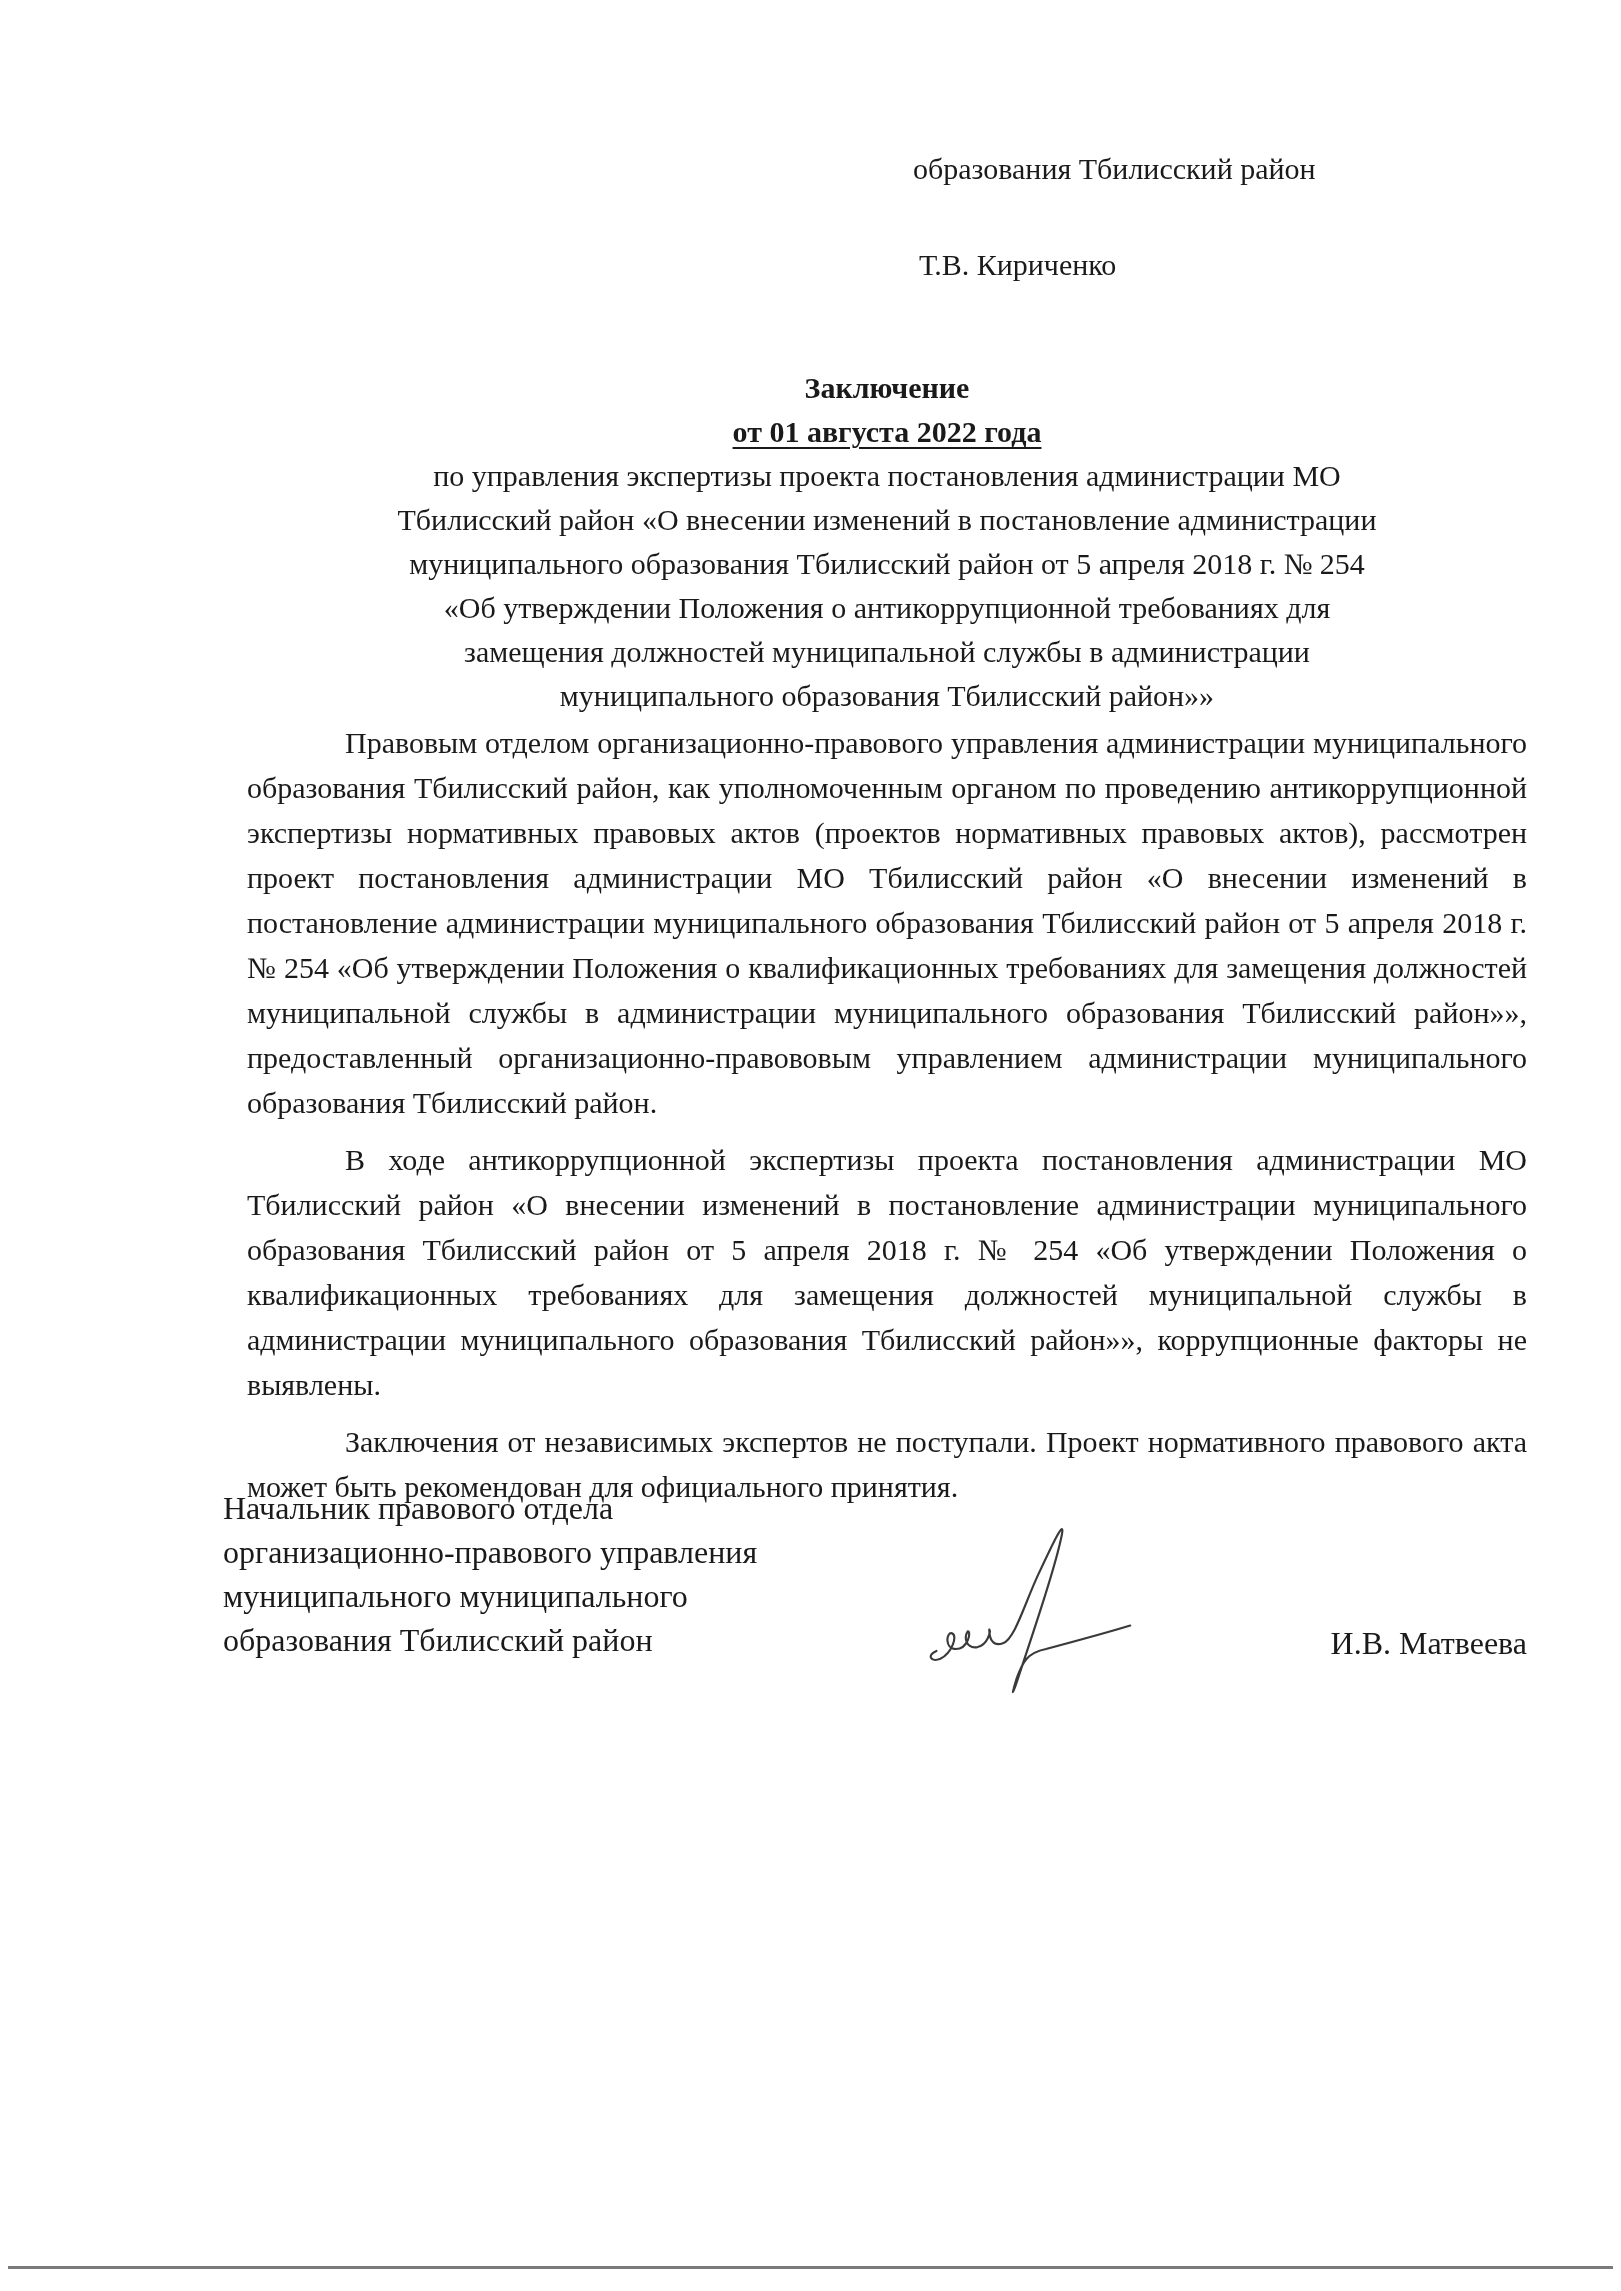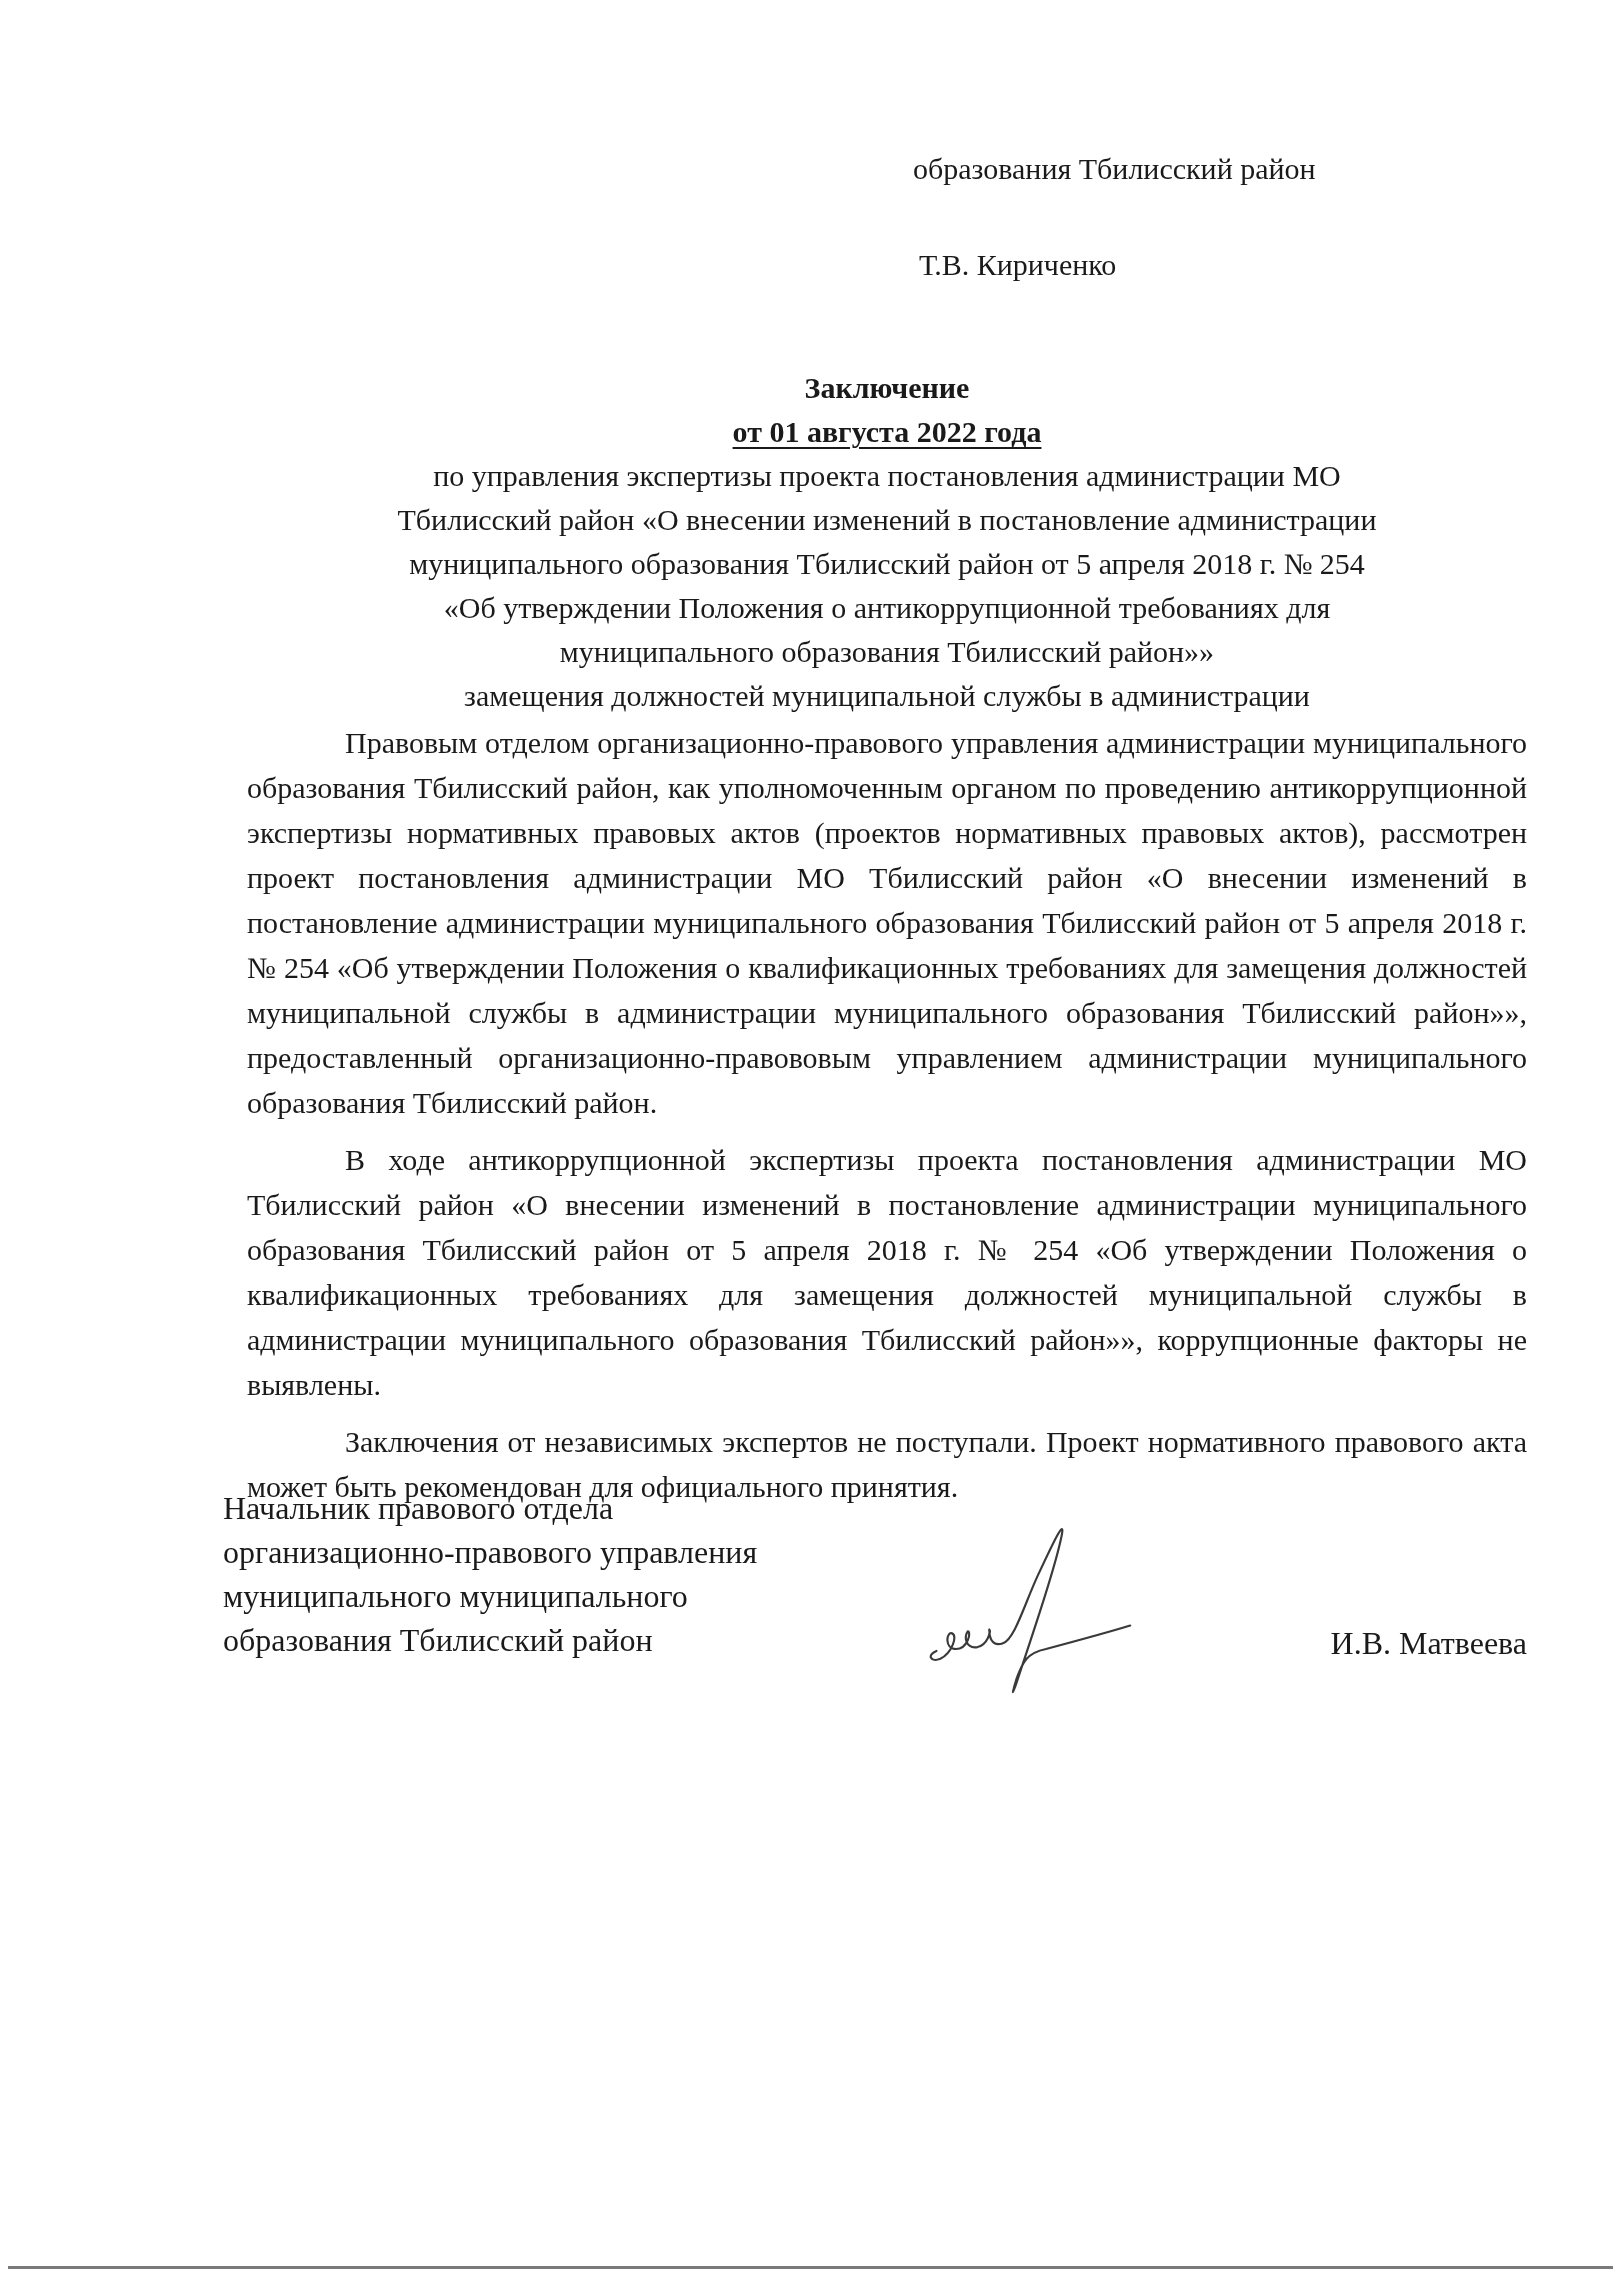--- a/index.html
+++ b/index.html
@@ -76,22 +76,22 @@
   <div class="name">Т.В. Кириченко</div>
 </div>
 
 <div class="title-block">
   <div class="doc-title">Заключение</div>
   <div><span class="doc-date">от 01 августа 2022 года</span></div>
   <div>по управления экспертизы проекта постановления администрации МО</div>
   <div>Тбилисский район «О внесении изменений в постановление администрации</div>
   <div>муниципального образования Тбилисский район от 5 апреля 2018 г. № 254</div>
   <div>«Об утверждении Положения о антикоррупционной требованиях для</div>
+  <div>замещения должностей муниципальной службы в администрации</div>
   <div>муниципального образования Тбилисский район»»</div>
-  <div>замещения должностей муниципальной службы в администрации</div>
 </div>
 
 <div class="body-text">
   <p>Правовым отделом организационно-правового управления администрации муниципального образования Тбилисский район, как уполномоченным органом по проведению антикоррупционной экспертизы нормативных правовых актов (проектов нормативных правовых актов), рассмотрен проект постановления администрации МО Тбилисский район «О внесении изменений в постановление администрации муниципального образования Тбилисский район от 5 апреля 2018 г. № 254 «Об утверждении Положения о квалификационных требованиях для замещения должностей муниципальной службы в администрации муниципального образования Тбилисский район»», предоставленный организационно-правововым управлением администрации муниципального образования Тбилисский район.</p>
   <p>В ходе антикоррупционной экспертизы проекта постановления администрации МО Тбилисский район «О внесении изменений в постановление администрации муниципального образования Тбилисский район от 5 апреля 2018 г. № 254 «Об утверждении Положения о квалификационных требованиях для замещения должностей муниципальной службы в администрации муниципального образования Тбилисский район»», коррупционные факторы не выявлены.</p>
   <p>Заключения от независимых экспертов не поступали. Проект нормативного правового акта может быть рекомендован для официального принятия.</p>
 </div>
 
 <div class="signature-block">
   <div class="signer-position">

